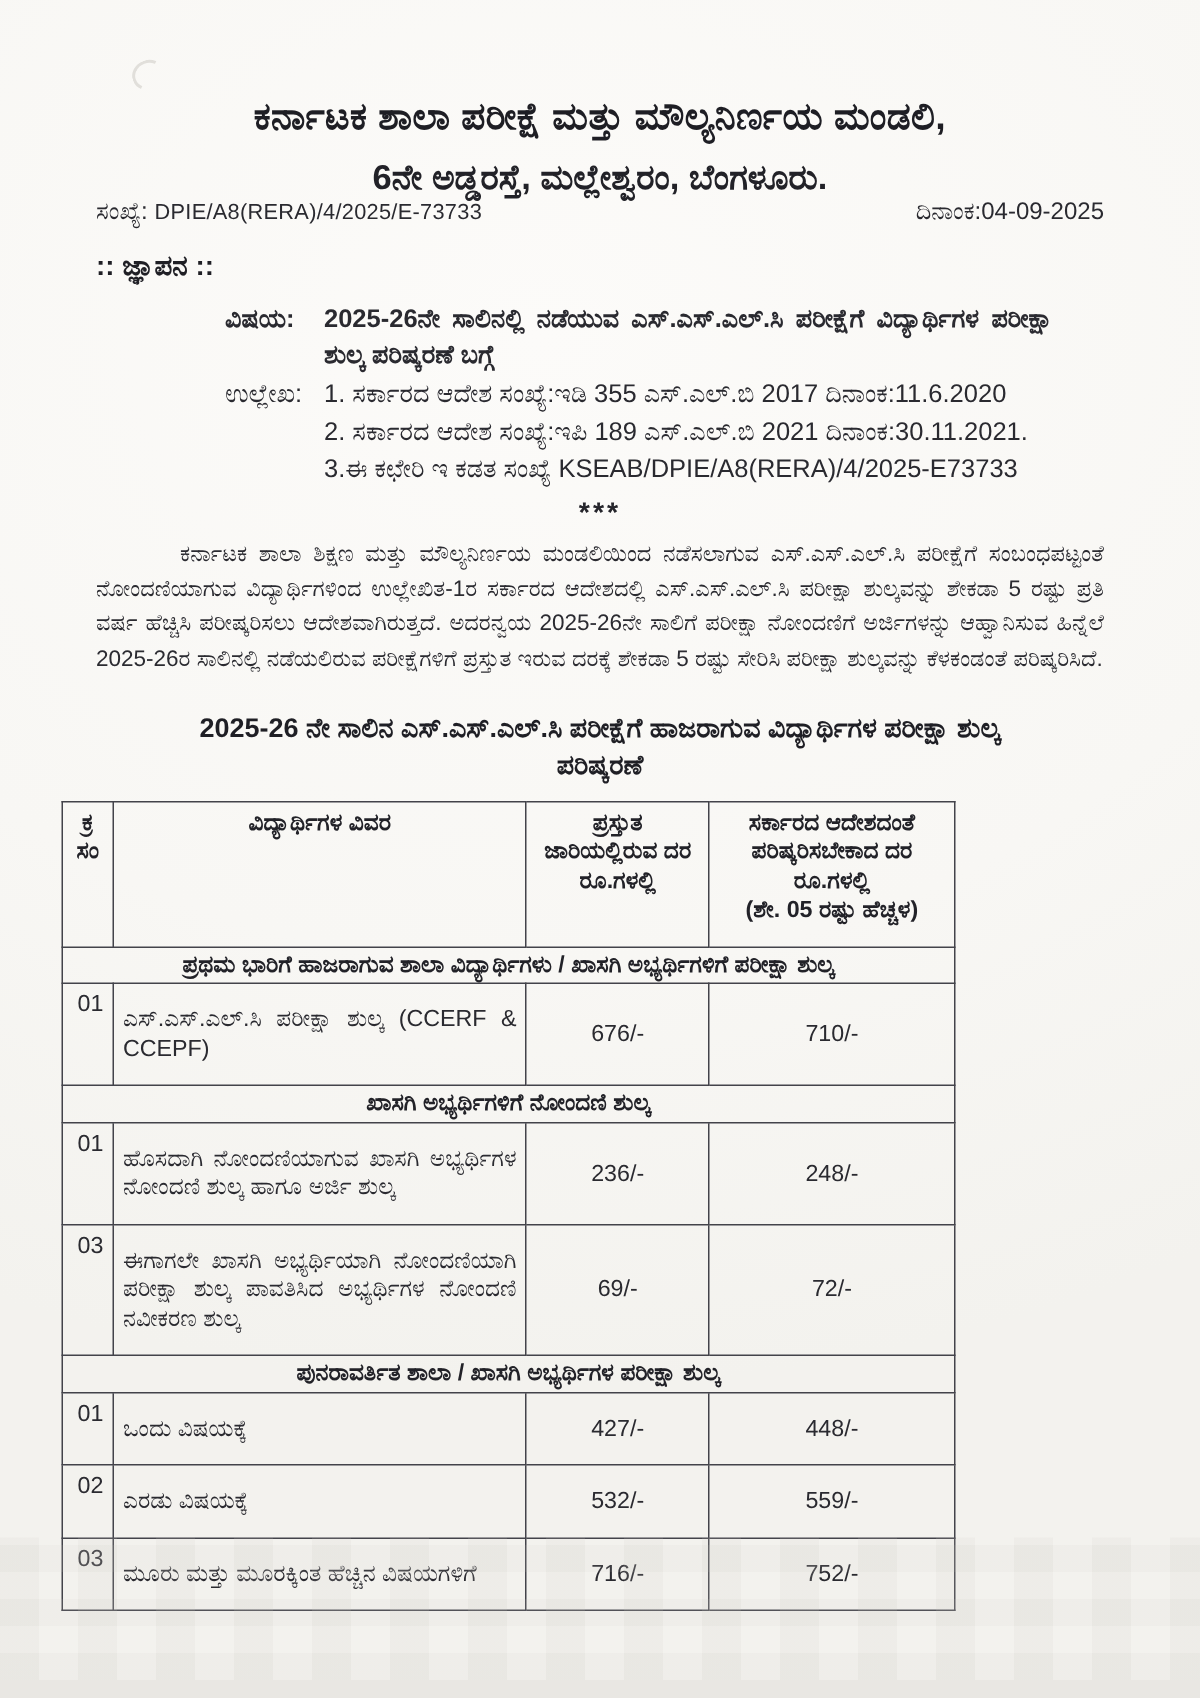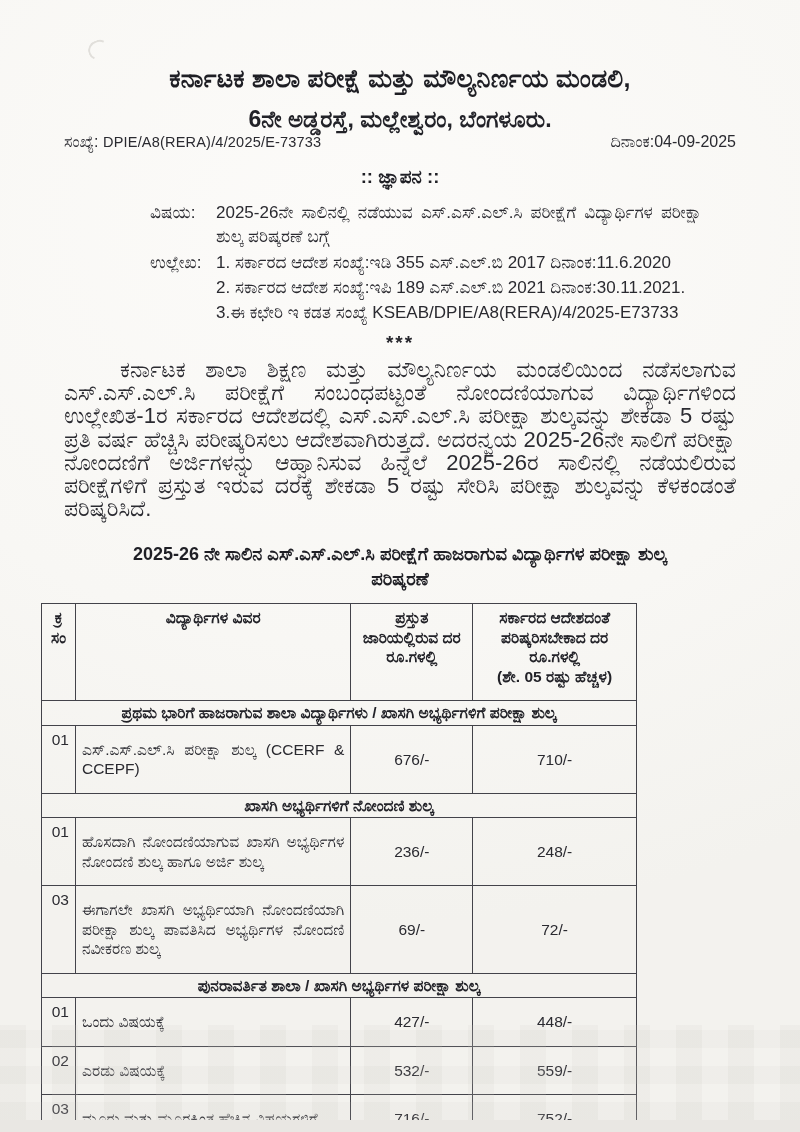--- a/index.html
+++ b/index.html
@@ -61,52 +61,51 @@
     color: #2a2a30;
   }
   .ref-no .num {
     font-size: 14.5px;
     letter-spacing: .2px;
     font-stretch: condensed;
   }
 
   .memo-title {
     margin-top: 15px;
-    text-align: center;
     font-weight: bold;
     font-size: 18.5px;
     color: #1f1f25;
   }
 
   .label-block {
     display: grid;
     grid-template-columns: 66px 1fr;
     margin-left: 86px;
     width: 552px;
     font-size: 17px;
     line-height: 24px;
     color: #2a2a30;
   }
-  .subject-block { margin-top: 13px; }
+  .subject-block { margin-top: 13px; font-weight: bold; }
   .subject-block .blk-content { text-align: justify; }
   .refs-block { margin-top: 2px; }
   .refs-block .ref-item { margin-bottom: 1px; }
 
   .separator {
     margin-top: 6px;
     text-align: center;
     font-weight: bold;
     font-size: 19px;
     letter-spacing: 2px;
     color: #26262c;
   }
 
   .body-para {
     margin-top: 4px;
-    font-size: 22px;
+    font-size: 15px;
     line-height: 23.2px;
     text-align: justify;
     text-indent: 56px;
     color: #2b2b31;
   }
 
   .table-title {
     margin: 22px auto 0 auto;
     max-width: 575px;
     text-align: center;

